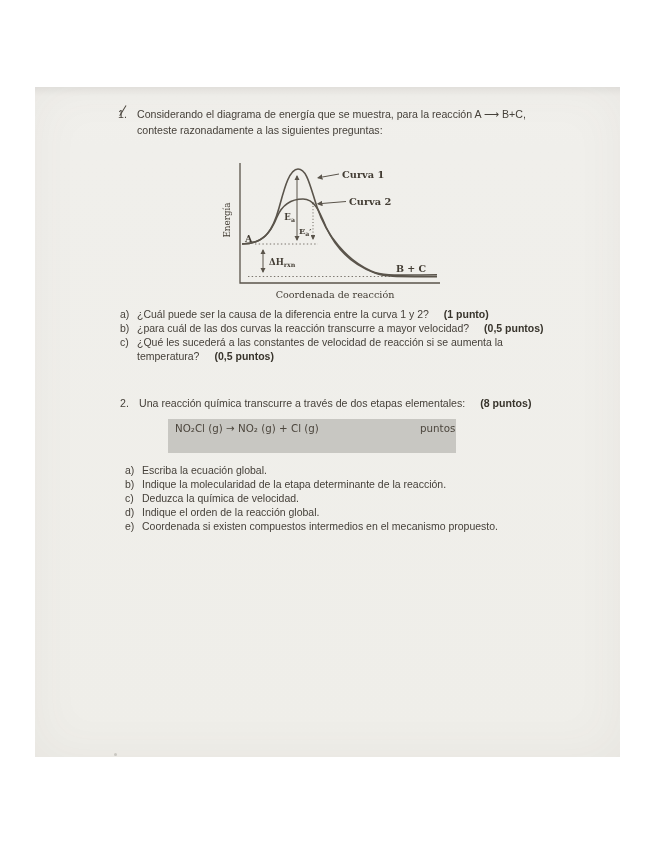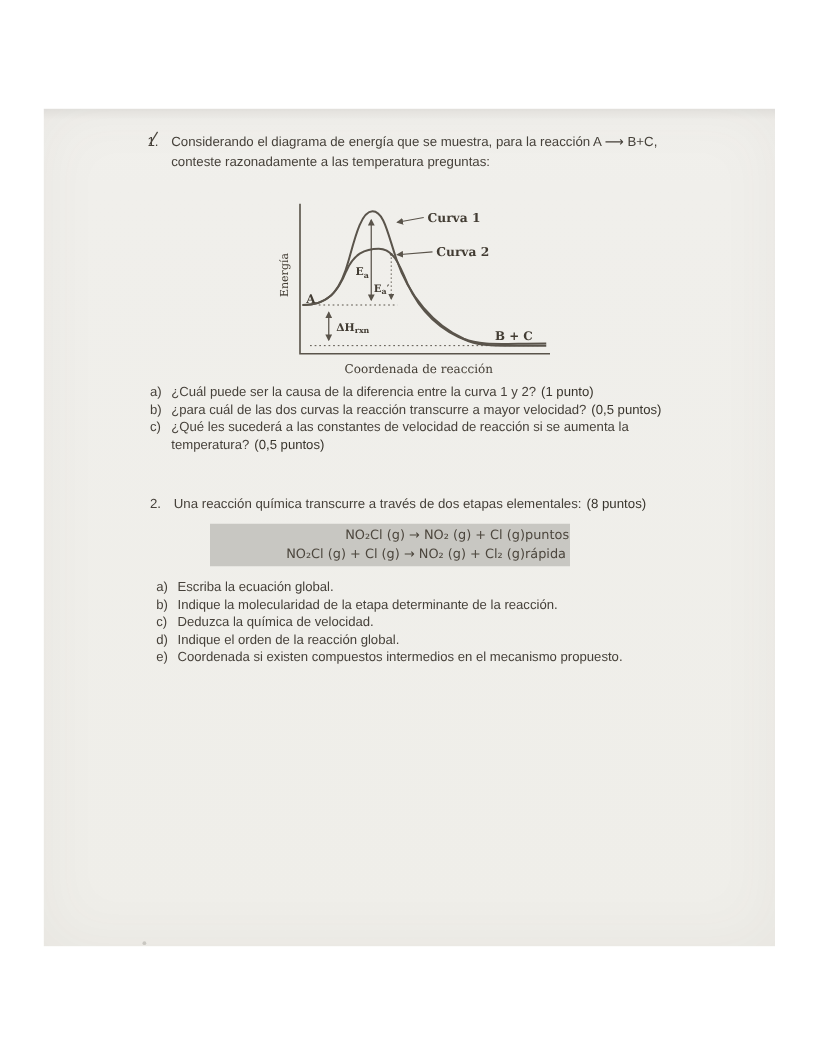--- a/index.html
+++ b/index.html
@@ -22,52 +22,52 @@
   .slash {
     position:absolute; left:-1px; top:4px; width:12px; height:1.3px;
     background:#4a453d; transform:rotate(-58deg);
   }
   .qtext { flex:1; }
 
   .items { position:absolute; font-size:10.5px; line-height:14px; }
   .item { display:flex; }
   .ilab { width:17px; flex:none; }
   .itext { flex:1; }
-  .pts { font-weight:400; color:#38342c; margin-left:4px; }
+  .pts { font-weight:700; color:#38342c; margin-left:15px; }
 
   
   .mechbox {
     position:absolute; left:168px; top:419px; width:288px; height:34px;
     background:#c8c7c2; padding:2px 7px 0 7px;
     font-family:"DejaVu Sans",sans-serif; font-size:10.3px; line-height:15px;
     color:#4c463d;
   }
   .mrow { display:flex; }
-  .meq { width:245px; flex:none;text-align:right; }
+  .meq { width:245px; flex:none; }
   .mrate { flex:1; }
 
   
   .diagram { position:absolute; left:215px; top:160px; width:235px; height:145px; }
   .dstroke { stroke:#5a544b; fill:none; }
   text.dlab { fill:#423c33; font-family:"DejaVu Serif","Liberation Serif","DejaVu Sans",serif; }
   .tsub { font-size:6.3px; }
 </style>
 </head>
 <body>
 
 <div class="page">
   <div class="paper"></div>
   <div class="speck"></div>
 
   <div class="qrow" style="left:118px; top:106px; width:424px;">
     <span class="qnum">
       <span>1.</span>
       <span class="slash"></span>
     </span>
-    <span class="qtext">Considerando el diagrama de energía que se muestra, para la reacción A ⟶ B+C, conteste razonadamente a las temperatura preguntas:</span>
+    <span class="qtext">Considerando el diagrama de energía que se muestra, para la reacción A ⟶ B+C, conteste razonadamente a las siguientes preguntas:</span>
   </div>
 
   <svg class="diagram" viewBox="0 0 235 145">
     <defs>
       <marker id="ah" viewBox="0 0 8 8" refX="6.5" refY="4" markerWidth="5.5" markerHeight="5.5" orient="auto-start-reverse">
         <path d="M0,0 L8,4 L0,8 z" fill="#5a544b"></path>
       </marker>
     </defs>
 
     <path d="M25,3 L25,123 L225,123" class="dstroke" stroke-width="1.3"></path>
@@ -120,24 +120,20 @@
       <span>2.</span>
     </span>
     <span class="qtext"><span>Una reacción química transcurre a través de dos etapas elementales:</span><span class="pts">(8 puntos)</span></span>
   </div>
 
   <div class="mechbox">
     <div class="mrow">
       <span class="meq">NO₂Cl (g) → NO₂ (g) + Cl (g)</span>
       <span class="mrate">puntos</span>
     </div>
-    <div class="mrow">
-      <span class="meq">NO₂Cl (g) + Cl (g) → NO₂ (g) + Cl₂ (g)</span>
-      <span class="mrate">rápida</span>
-    </div>
   </div>
 
   <div class="items" style="left:125px; top:463px; width:430px;">
     <div class="item">
       <span class="ilab">a)</span>
       <span class="itext">Escriba la ecuación global.</span>
     </div>
     <div class="item">
       <span class="ilab">b)</span>
       <span class="itext">Indique la molecularidad de la etapa determinante de la reacción.</span>

